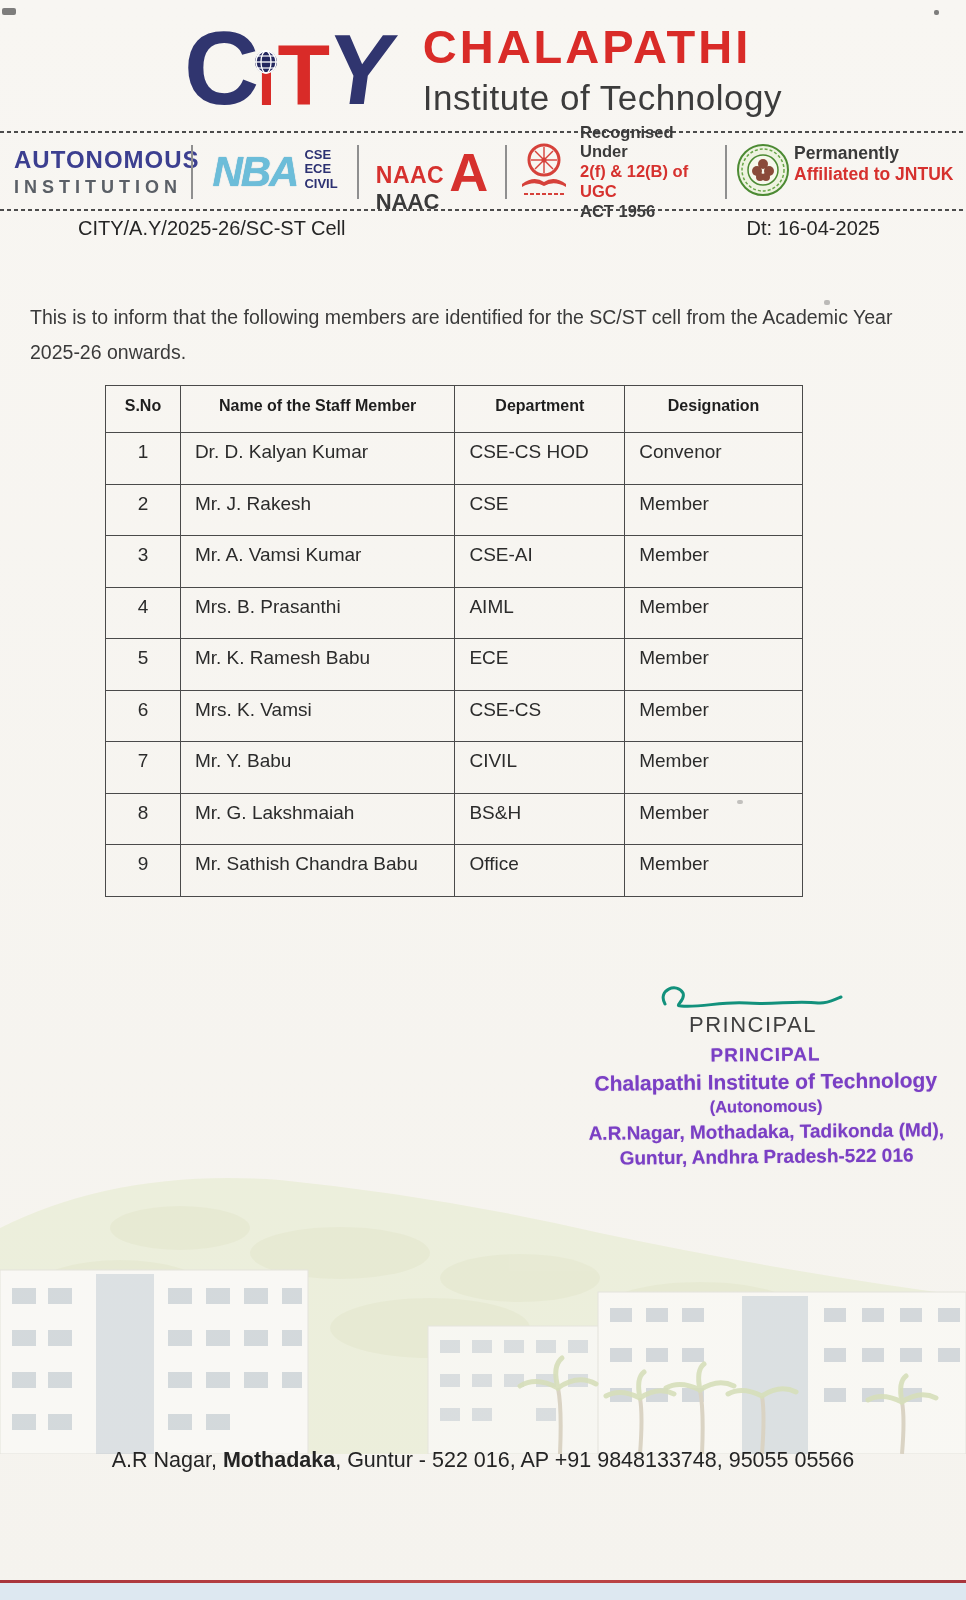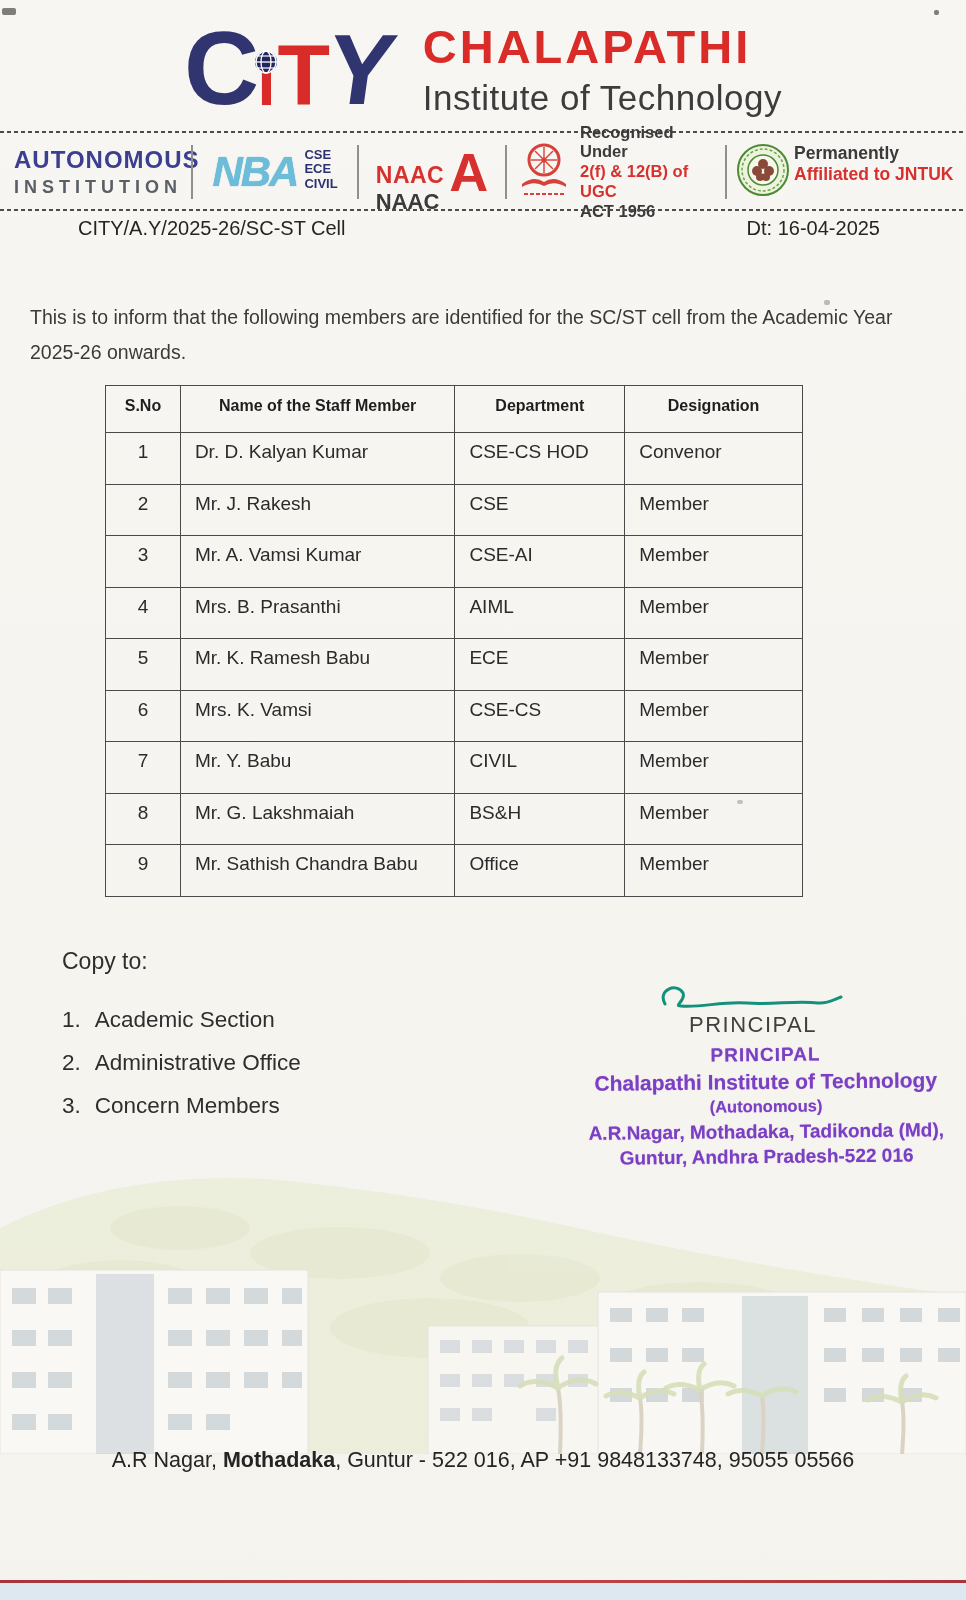--- a/index.html
+++ b/index.html
@@ -280,37 +280,20 @@
       </tr>
       <tr>
         <td class="num">9</td>
         <td>Mr. Sathish Chandra Babu</td>
         <td>Office</td>
         <td>Member</td>
       </tr>
     </tbody>
   </table>
 
-  <div class="copy-block">
-    <div class="copy-label">Copy to:</div>
-    <div class="copy-list">
-      <div class="copy-item">
-        <span>1.</span>
-        <span>Academic Section</span>
-      </div>
-      <div class="copy-item">
-        <span>2.</span>
-        <span>Administrative Office</span>
-      </div>
-      <div class="copy-item">
-        <span>3.</span>
-        <span>Concern Members</span>
-      </div>
-    </div>
-  </div>
 
   <svg class="sig-svg" width="195" height="34" viewBox="0 0 195 34">
     <path d="M10 24 C2 10, 22 2, 28 13 C31 21, 18 26, 26 26 C45 28, 68 21, 92 23 C118 25, 142 20, 163 23 C172 24, 178 20, 186 17" fill="none" stroke="#12917c" stroke-width="3" stroke-linecap="round"></path>
   </svg>
   <div class="principal">PRINCIPAL</div>
   <div class="stamp">
     <div class="s0">PRINCIPAL</div>
     <div class="s1">Chalapathi Institute of Technology</div>
     <div class="s2">(Autonomous)</div>
     <div class="s3">A.R.Nagar, Mothadaka, Tadikonda (Md),</div>

